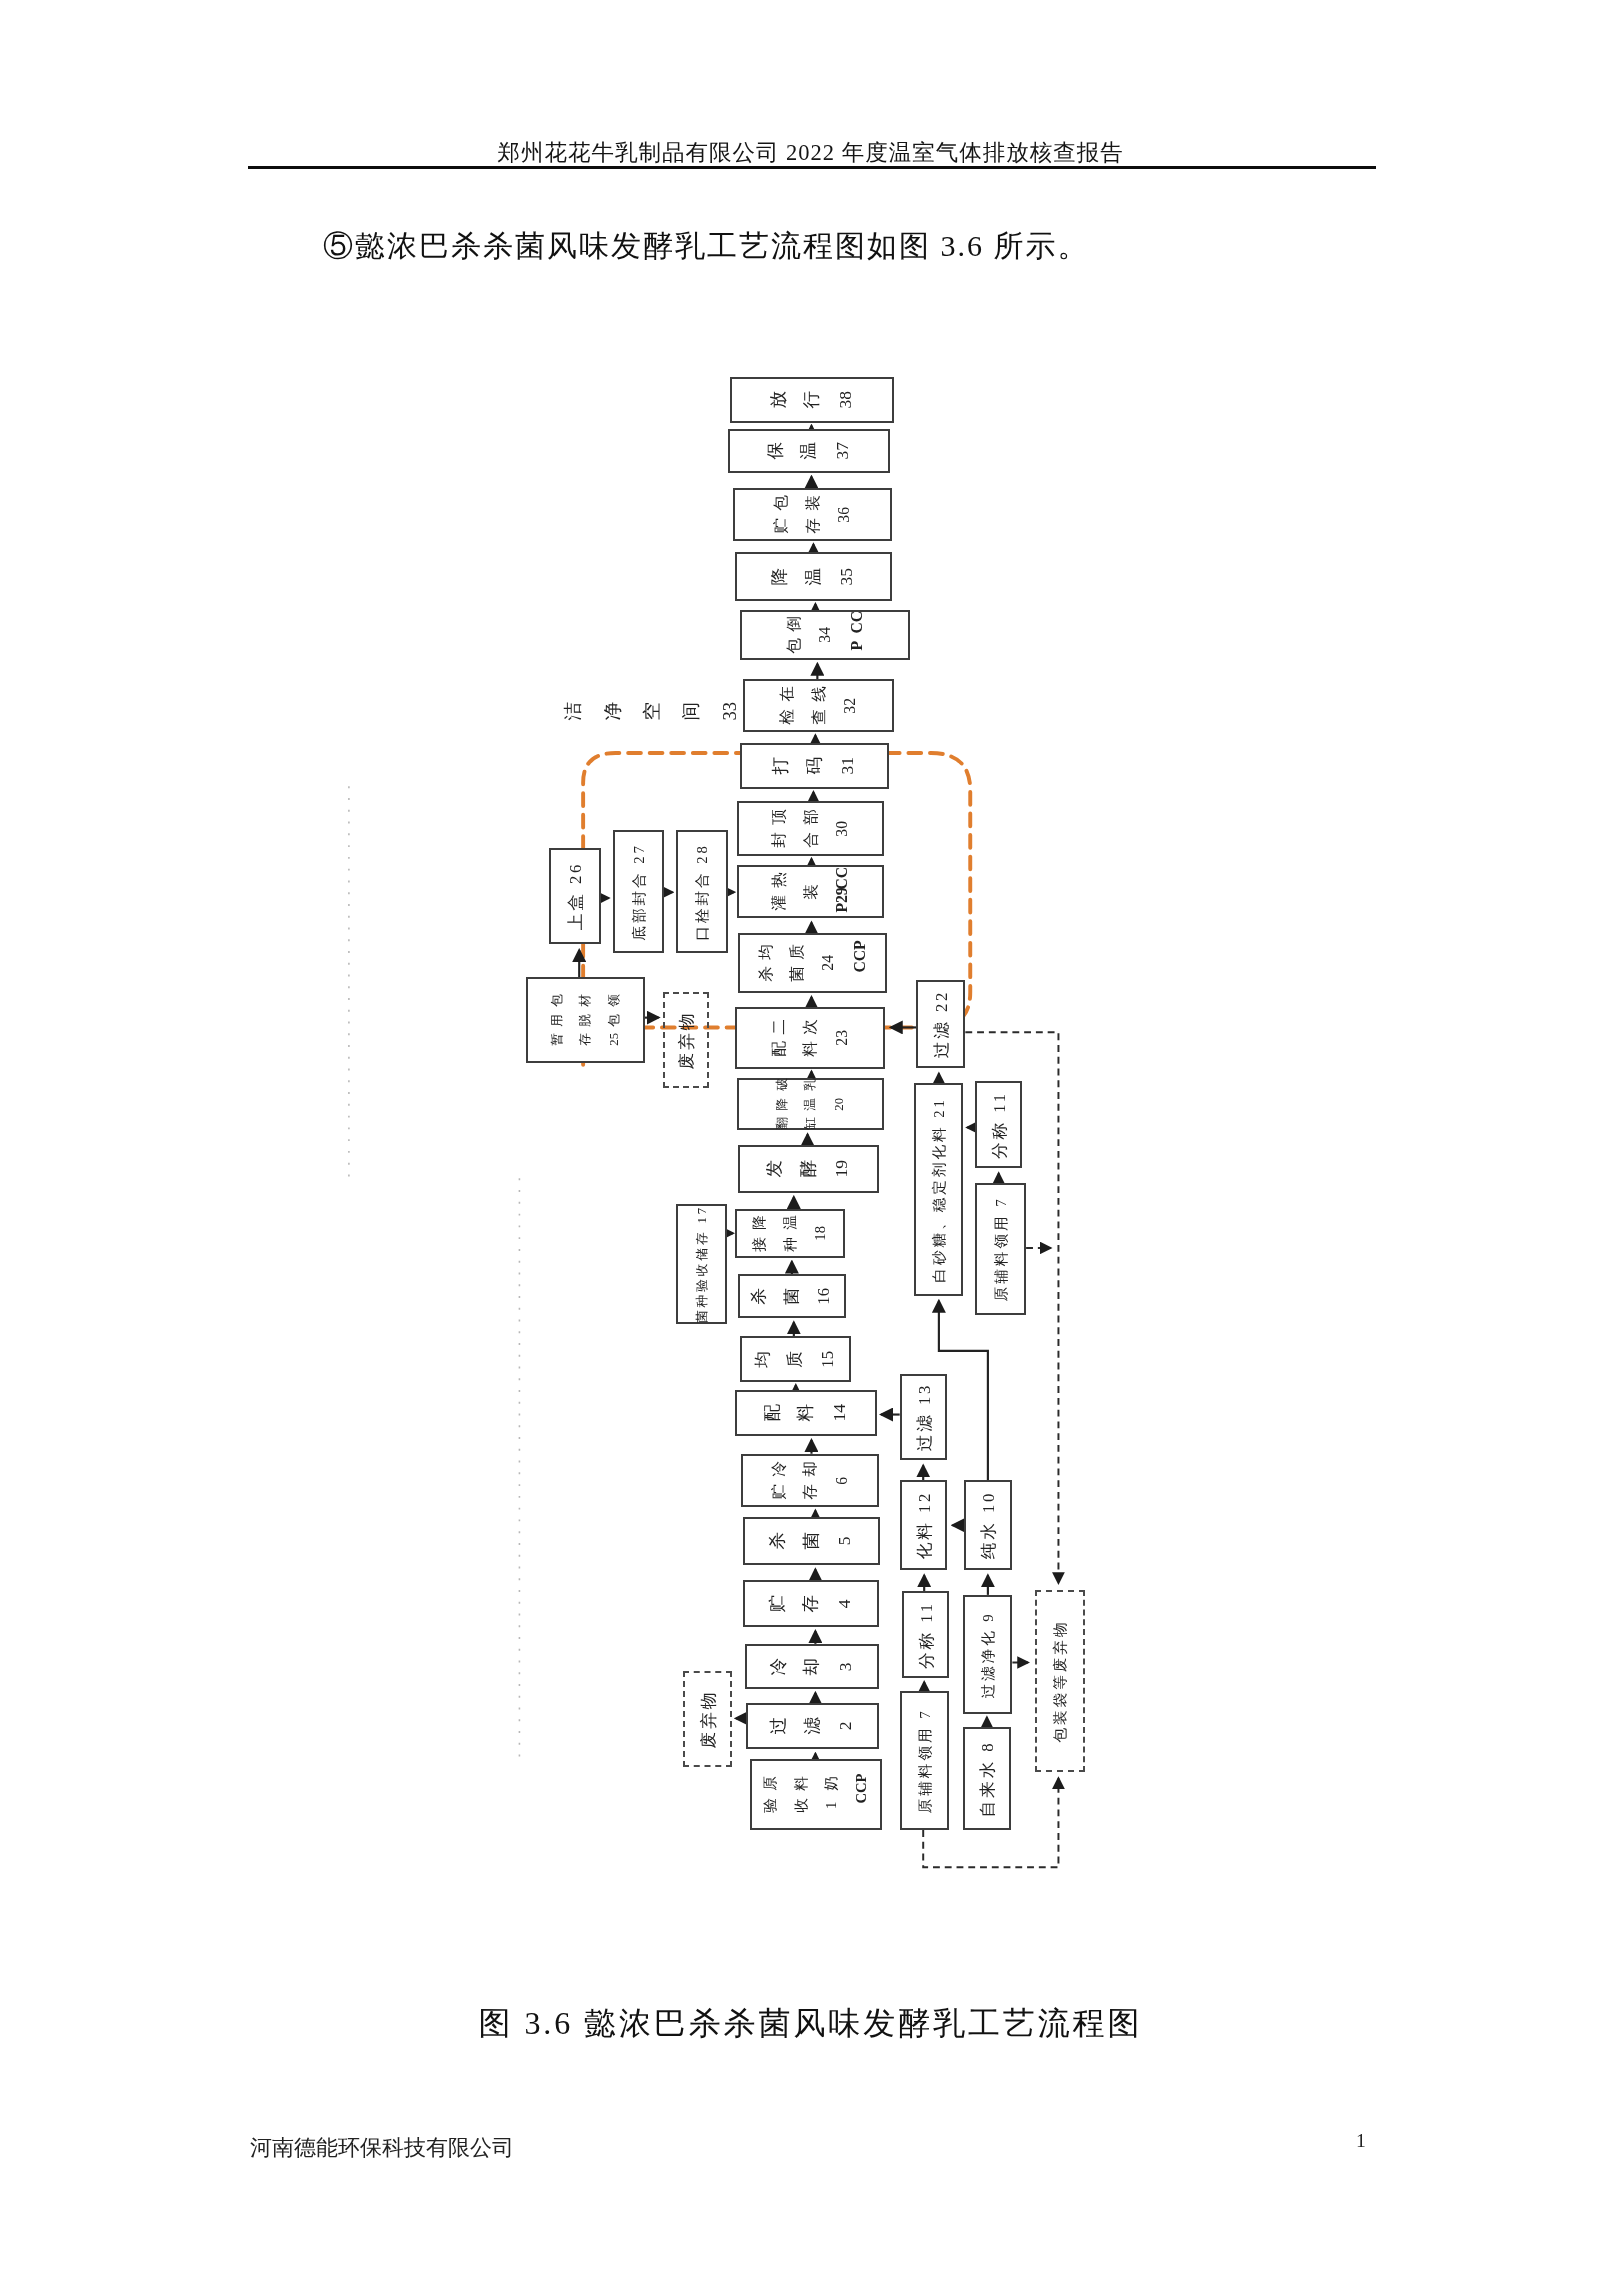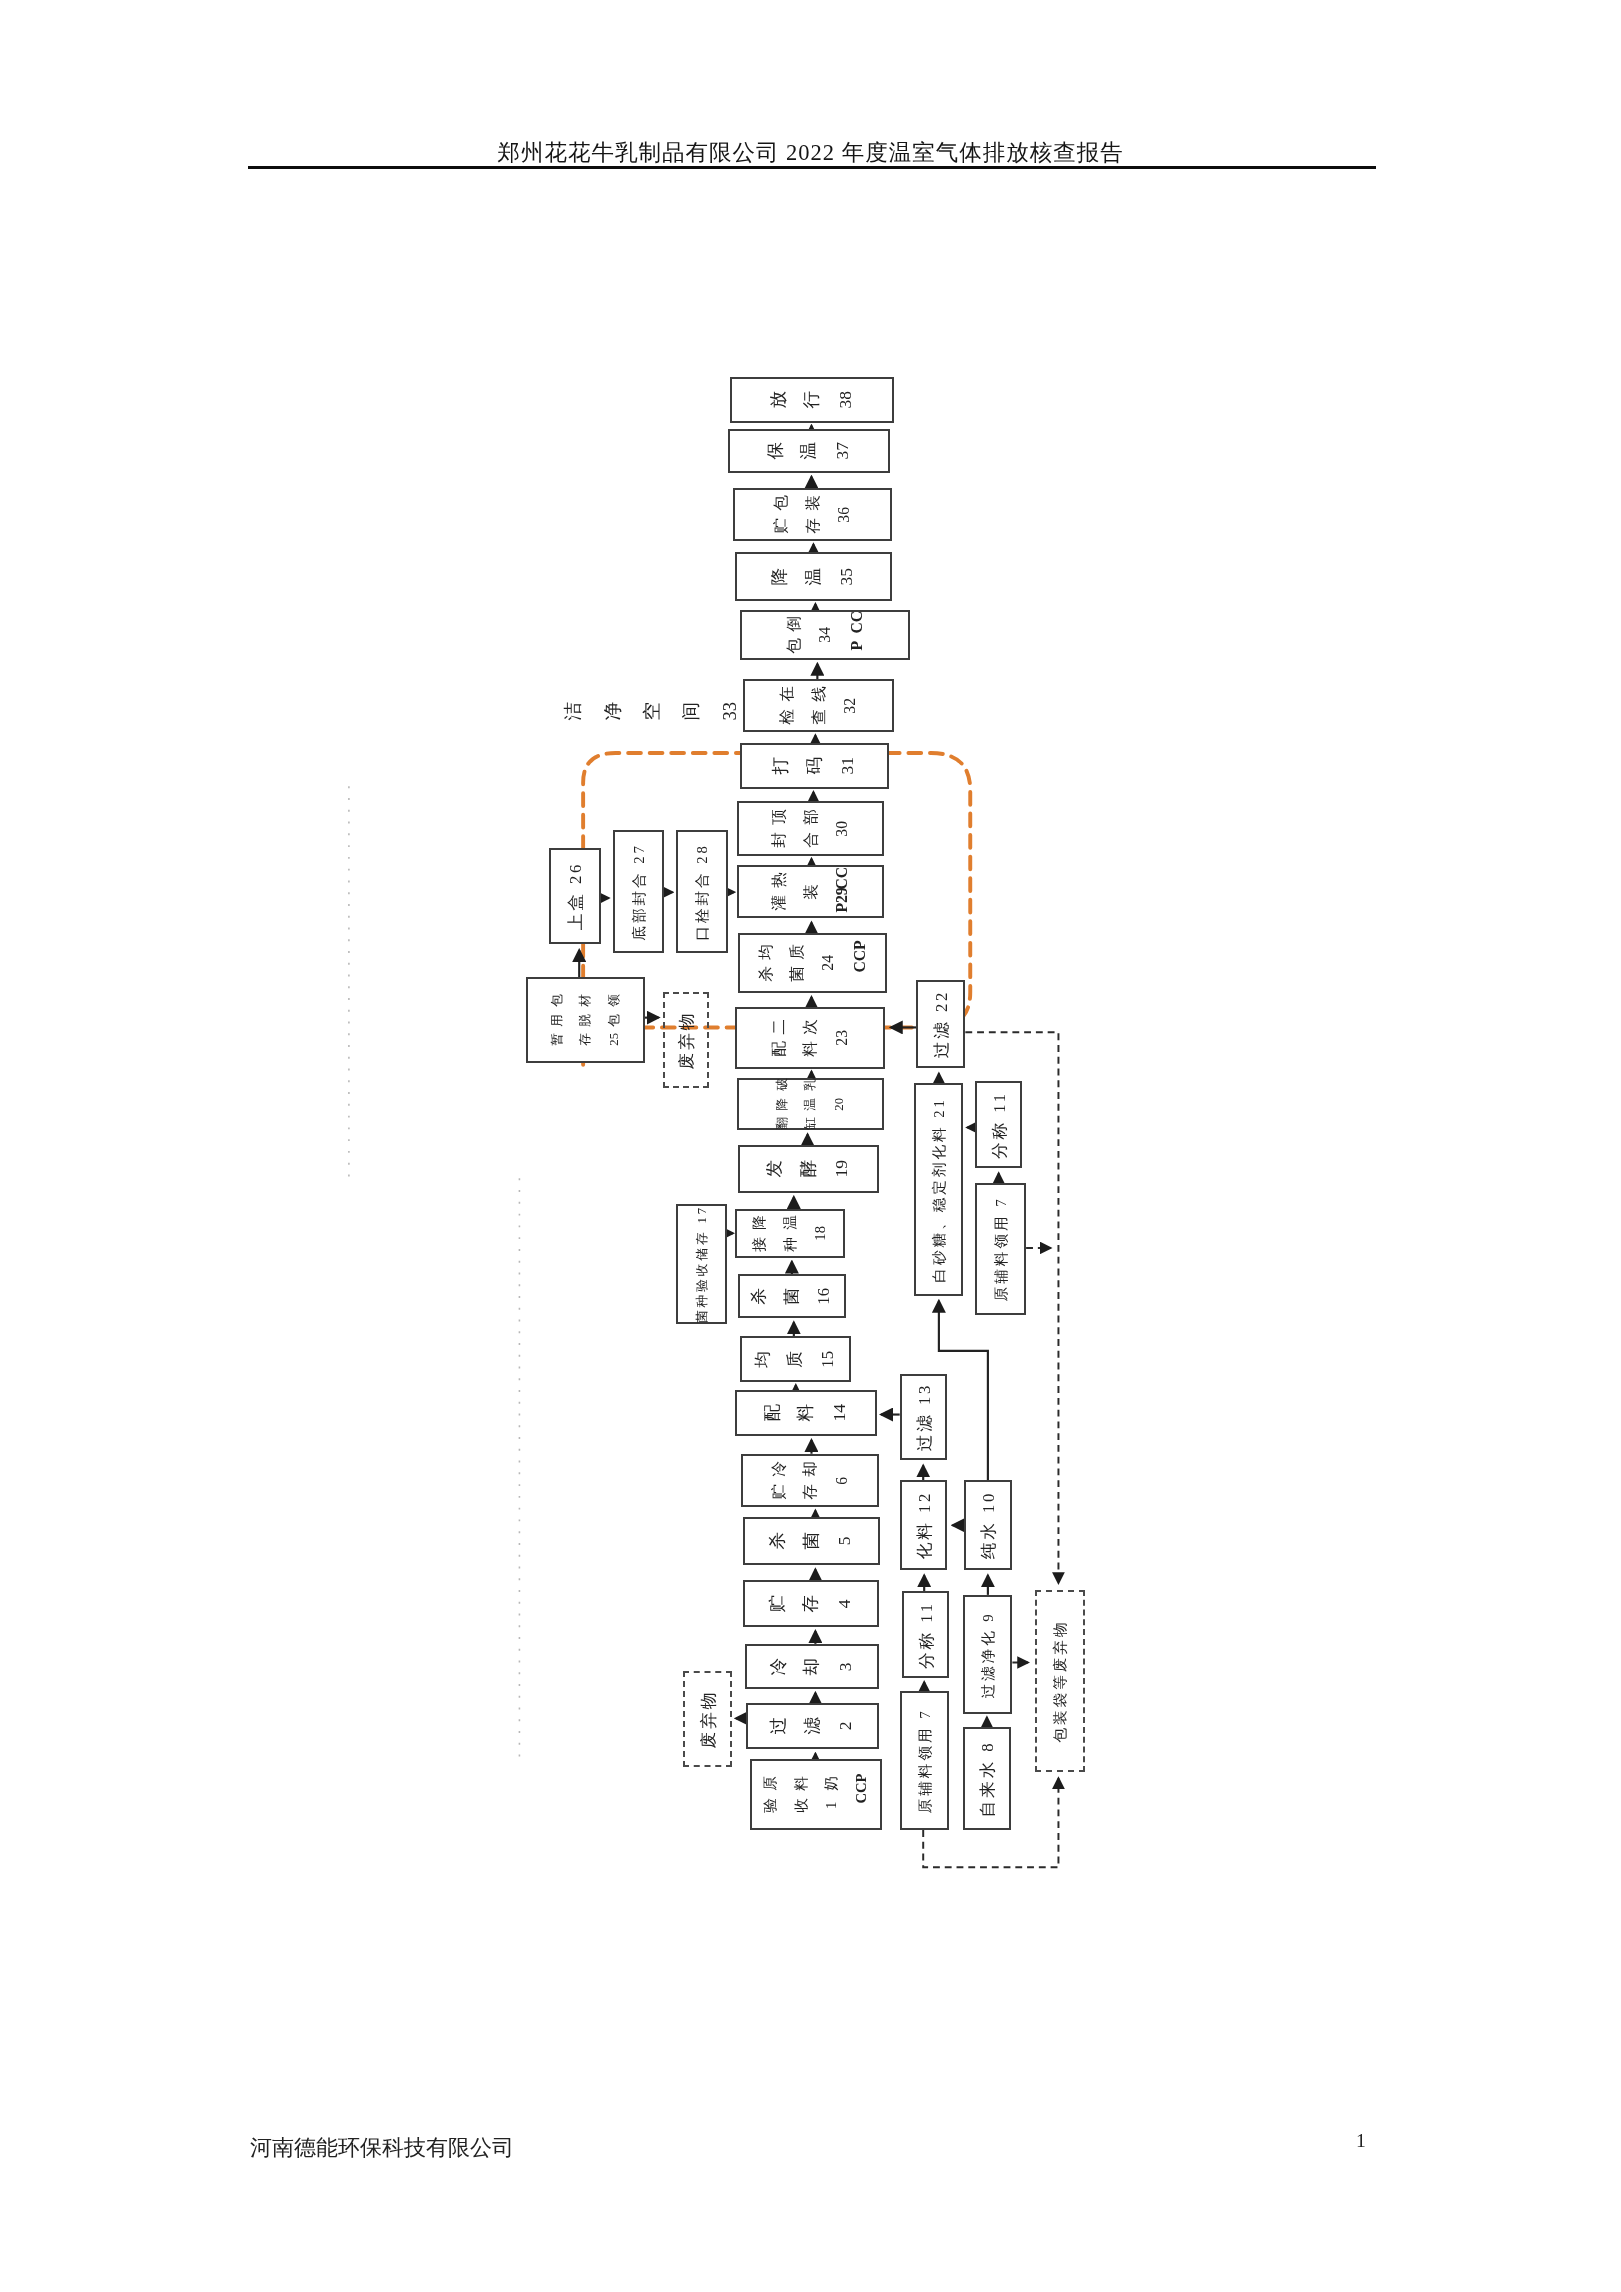--- a/index.html
+++ b/index.html
@@ -29,20 +29,21 @@
   .g{display:block;text-align:center;transform:rotate(-90deg);line-height:1;
      white-space:nowrap;color:#222;}
   .g.b{font-weight:bold;}
 </style>
 </head>
 <body>
 
 <div id="page">
   <div class="hdr">郑州花花牛乳制品有限公司 2022 年度温室气体排放核查报告</div>
   <div class="rule"></div>
+  <div class="intro">⑤懿浓巴杀杀菌风味发酵乳工艺流程图如图 3.6 所示。</div>
 
   <div id="chart">
     <svg id="edges" width="1621" height="2293" viewBox="0 0 1654 2339">
       <defs>
         <marker id="ah" viewBox="0 0 10 10" refX="8.5" refY="5" markerWidth="6.5" markerHeight="6.5" orient="auto-start-reverse">
           <path d="M0,0 L10,5 L0,10 z" fill="#1c1c1c"></path>
         </marker>
       </defs>
 
       <g stroke="#b8b8b8" stroke-width="1.6" stroke-dasharray="2 10" fill="none">
@@ -521,16 +522,17 @@
         <span class="vtext">自来水 8</span>
       </div>
       <div class="node dashed" style="left: 683px; top: 1671px; width: 49px; height: 96px;">
         <span class="vtext">废弃物</span>
       </div>
       <div class="node dashed" style="left: 1035px; top: 1590px; width: 50px; height: 182px;">
         <span class="vtext" style="font-size: 14.7px;">包装袋等废弃物</span>
       </div>
     </div>
 
+  <div class="caption">图 3.6 懿浓巴杀杀菌风味发酵乳工艺流程图</div>
   <div class="foot">河南德能环保科技有限公司</div>
   <div class="pnum">1</div>
 </div>
 
 
 </body></html>

